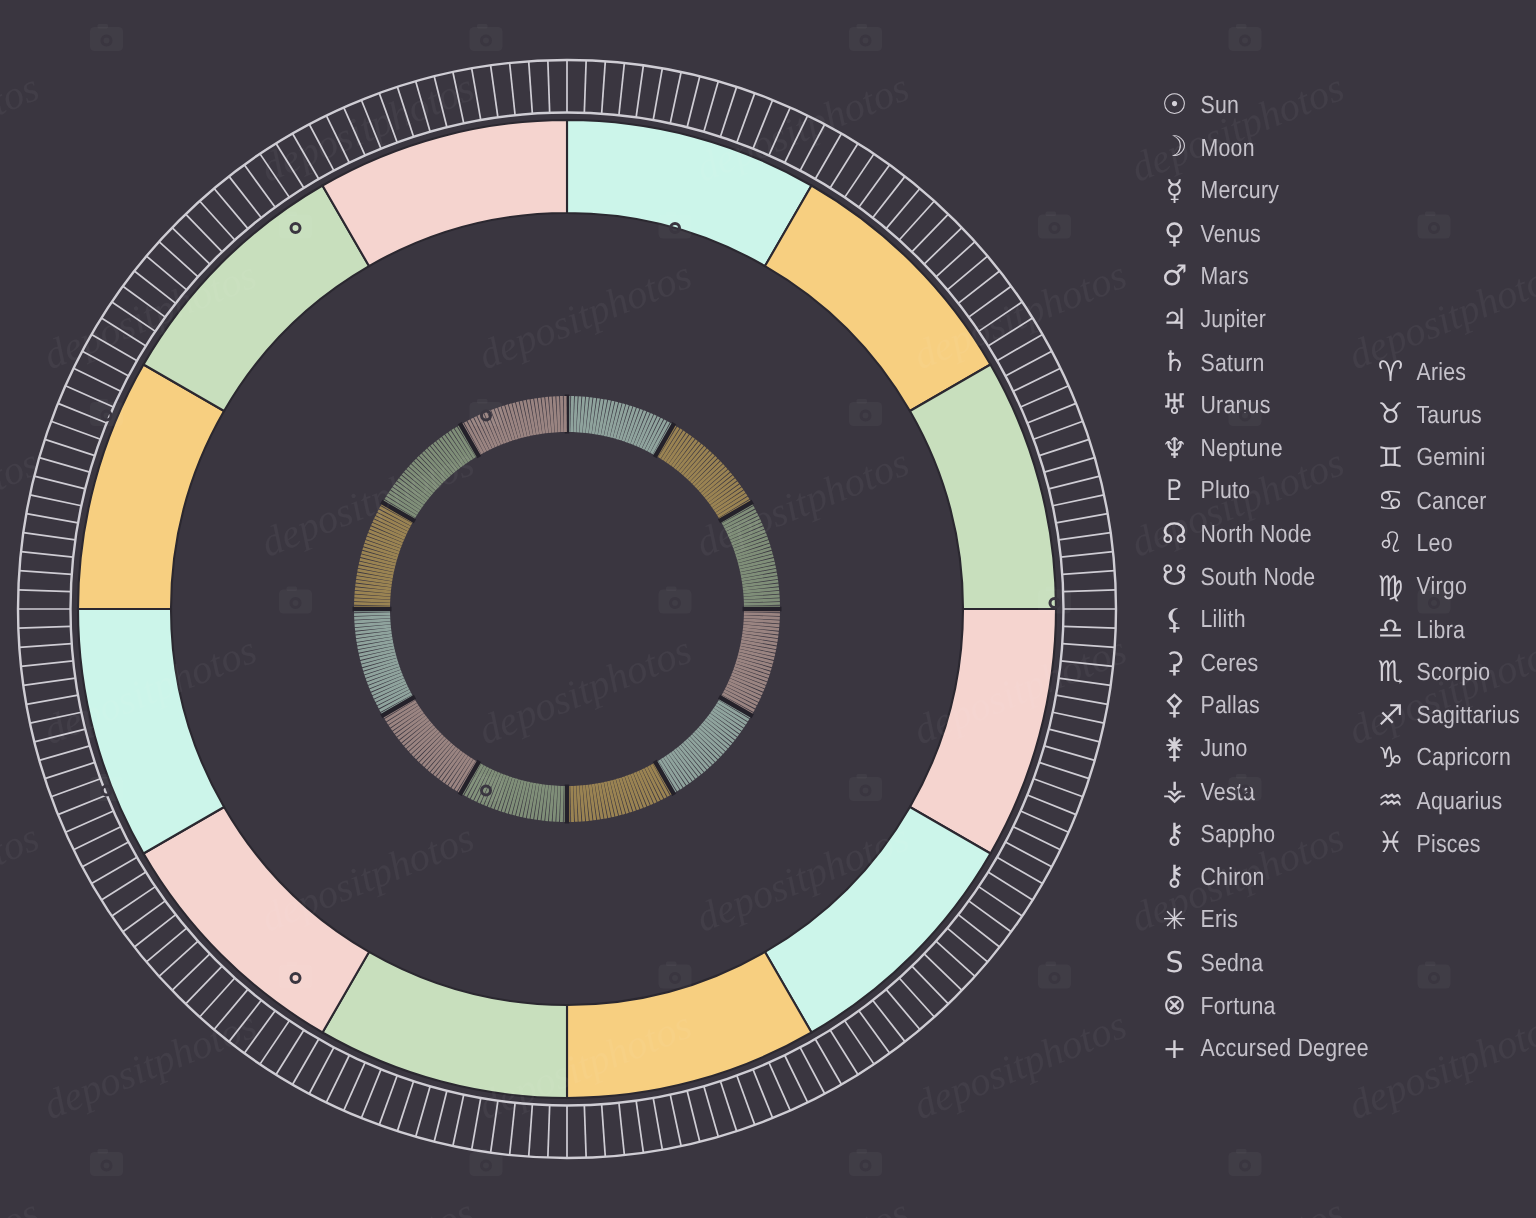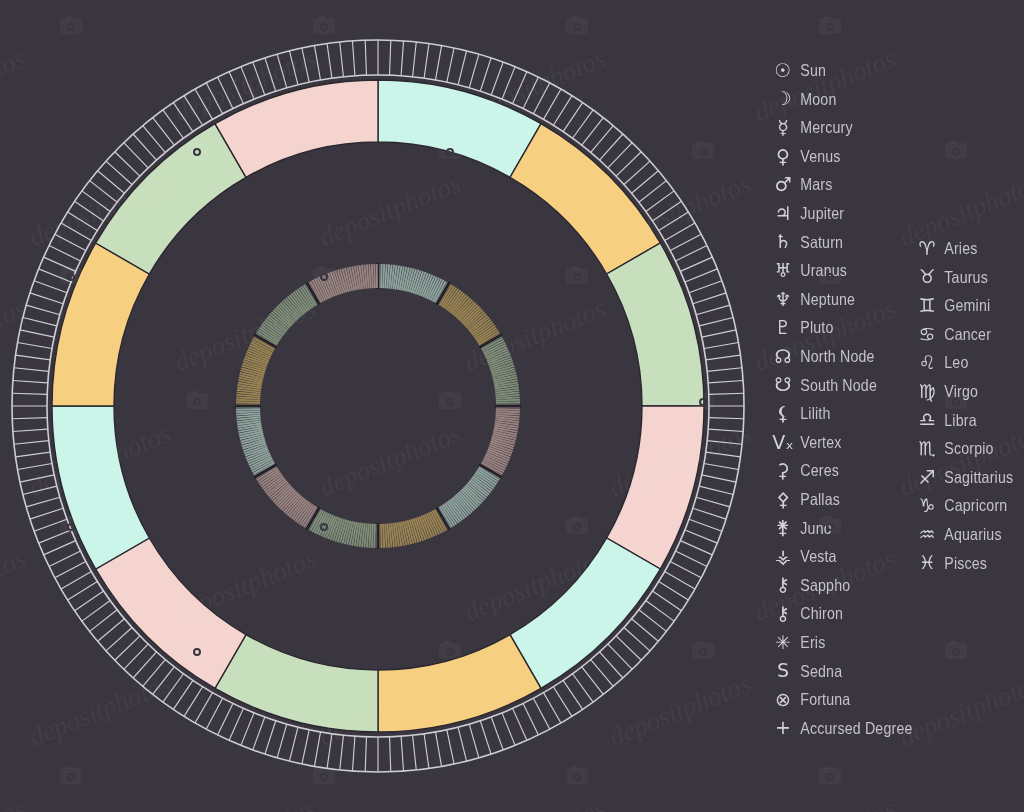--- a/index.html
+++ b/index.html
@@ -727,24 +727,20 @@
       </div>
       <div class="legend-row">
         <span class="legend-glyph">☋</span>
         <span class="legend-label">South Node</span>
       </div>
       <div class="legend-row">
         <span class="legend-glyph">⚸</span>
         <span class="legend-label">Lilith</span>
       </div>
       <div class="legend-row">
-        <span class="legend-glyph">Vₓ</span>
-        <span class="legend-label">Vertex</span>
-      </div>
-      <div class="legend-row">
         <span class="legend-glyph">⚳</span>
         <span class="legend-label">Ceres</span>
       </div>
       <div class="legend-row">
         <span class="legend-glyph">⚴</span>
         <span class="legend-label">Pallas</span>
       </div>
       <div class="legend-row">
         <span class="legend-glyph">⚵</span>
         <span class="legend-label">Juno</span>

